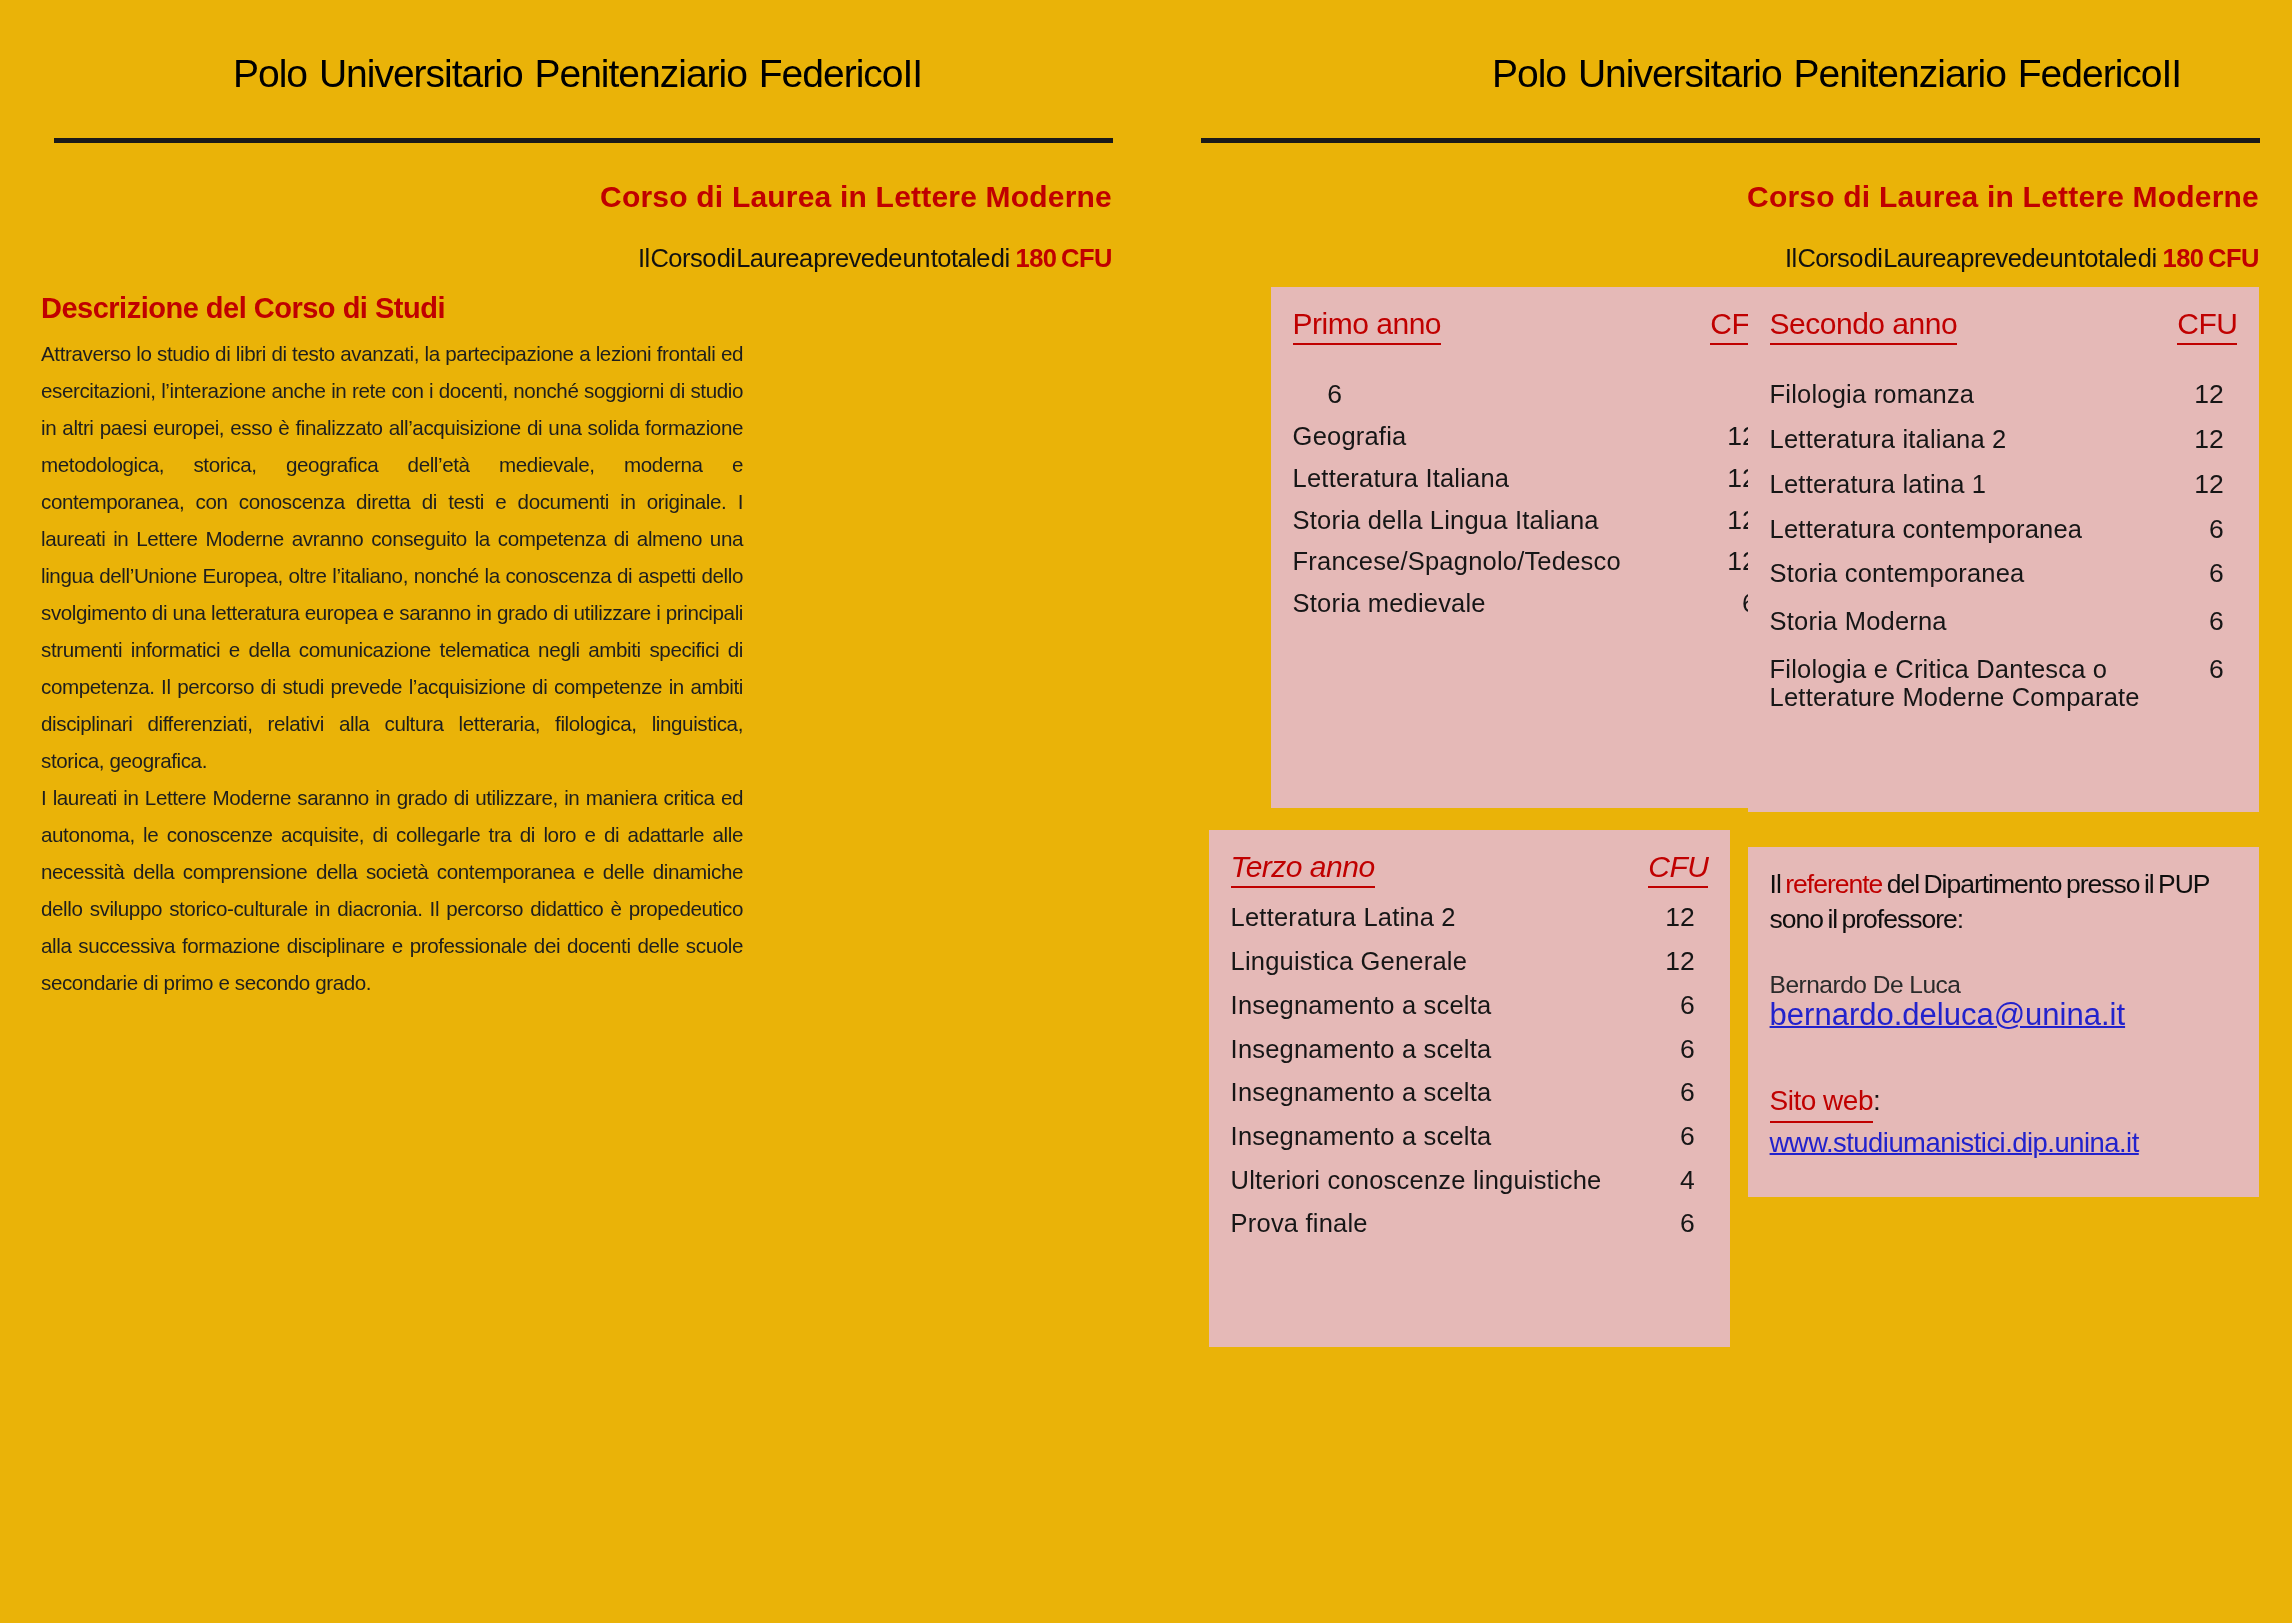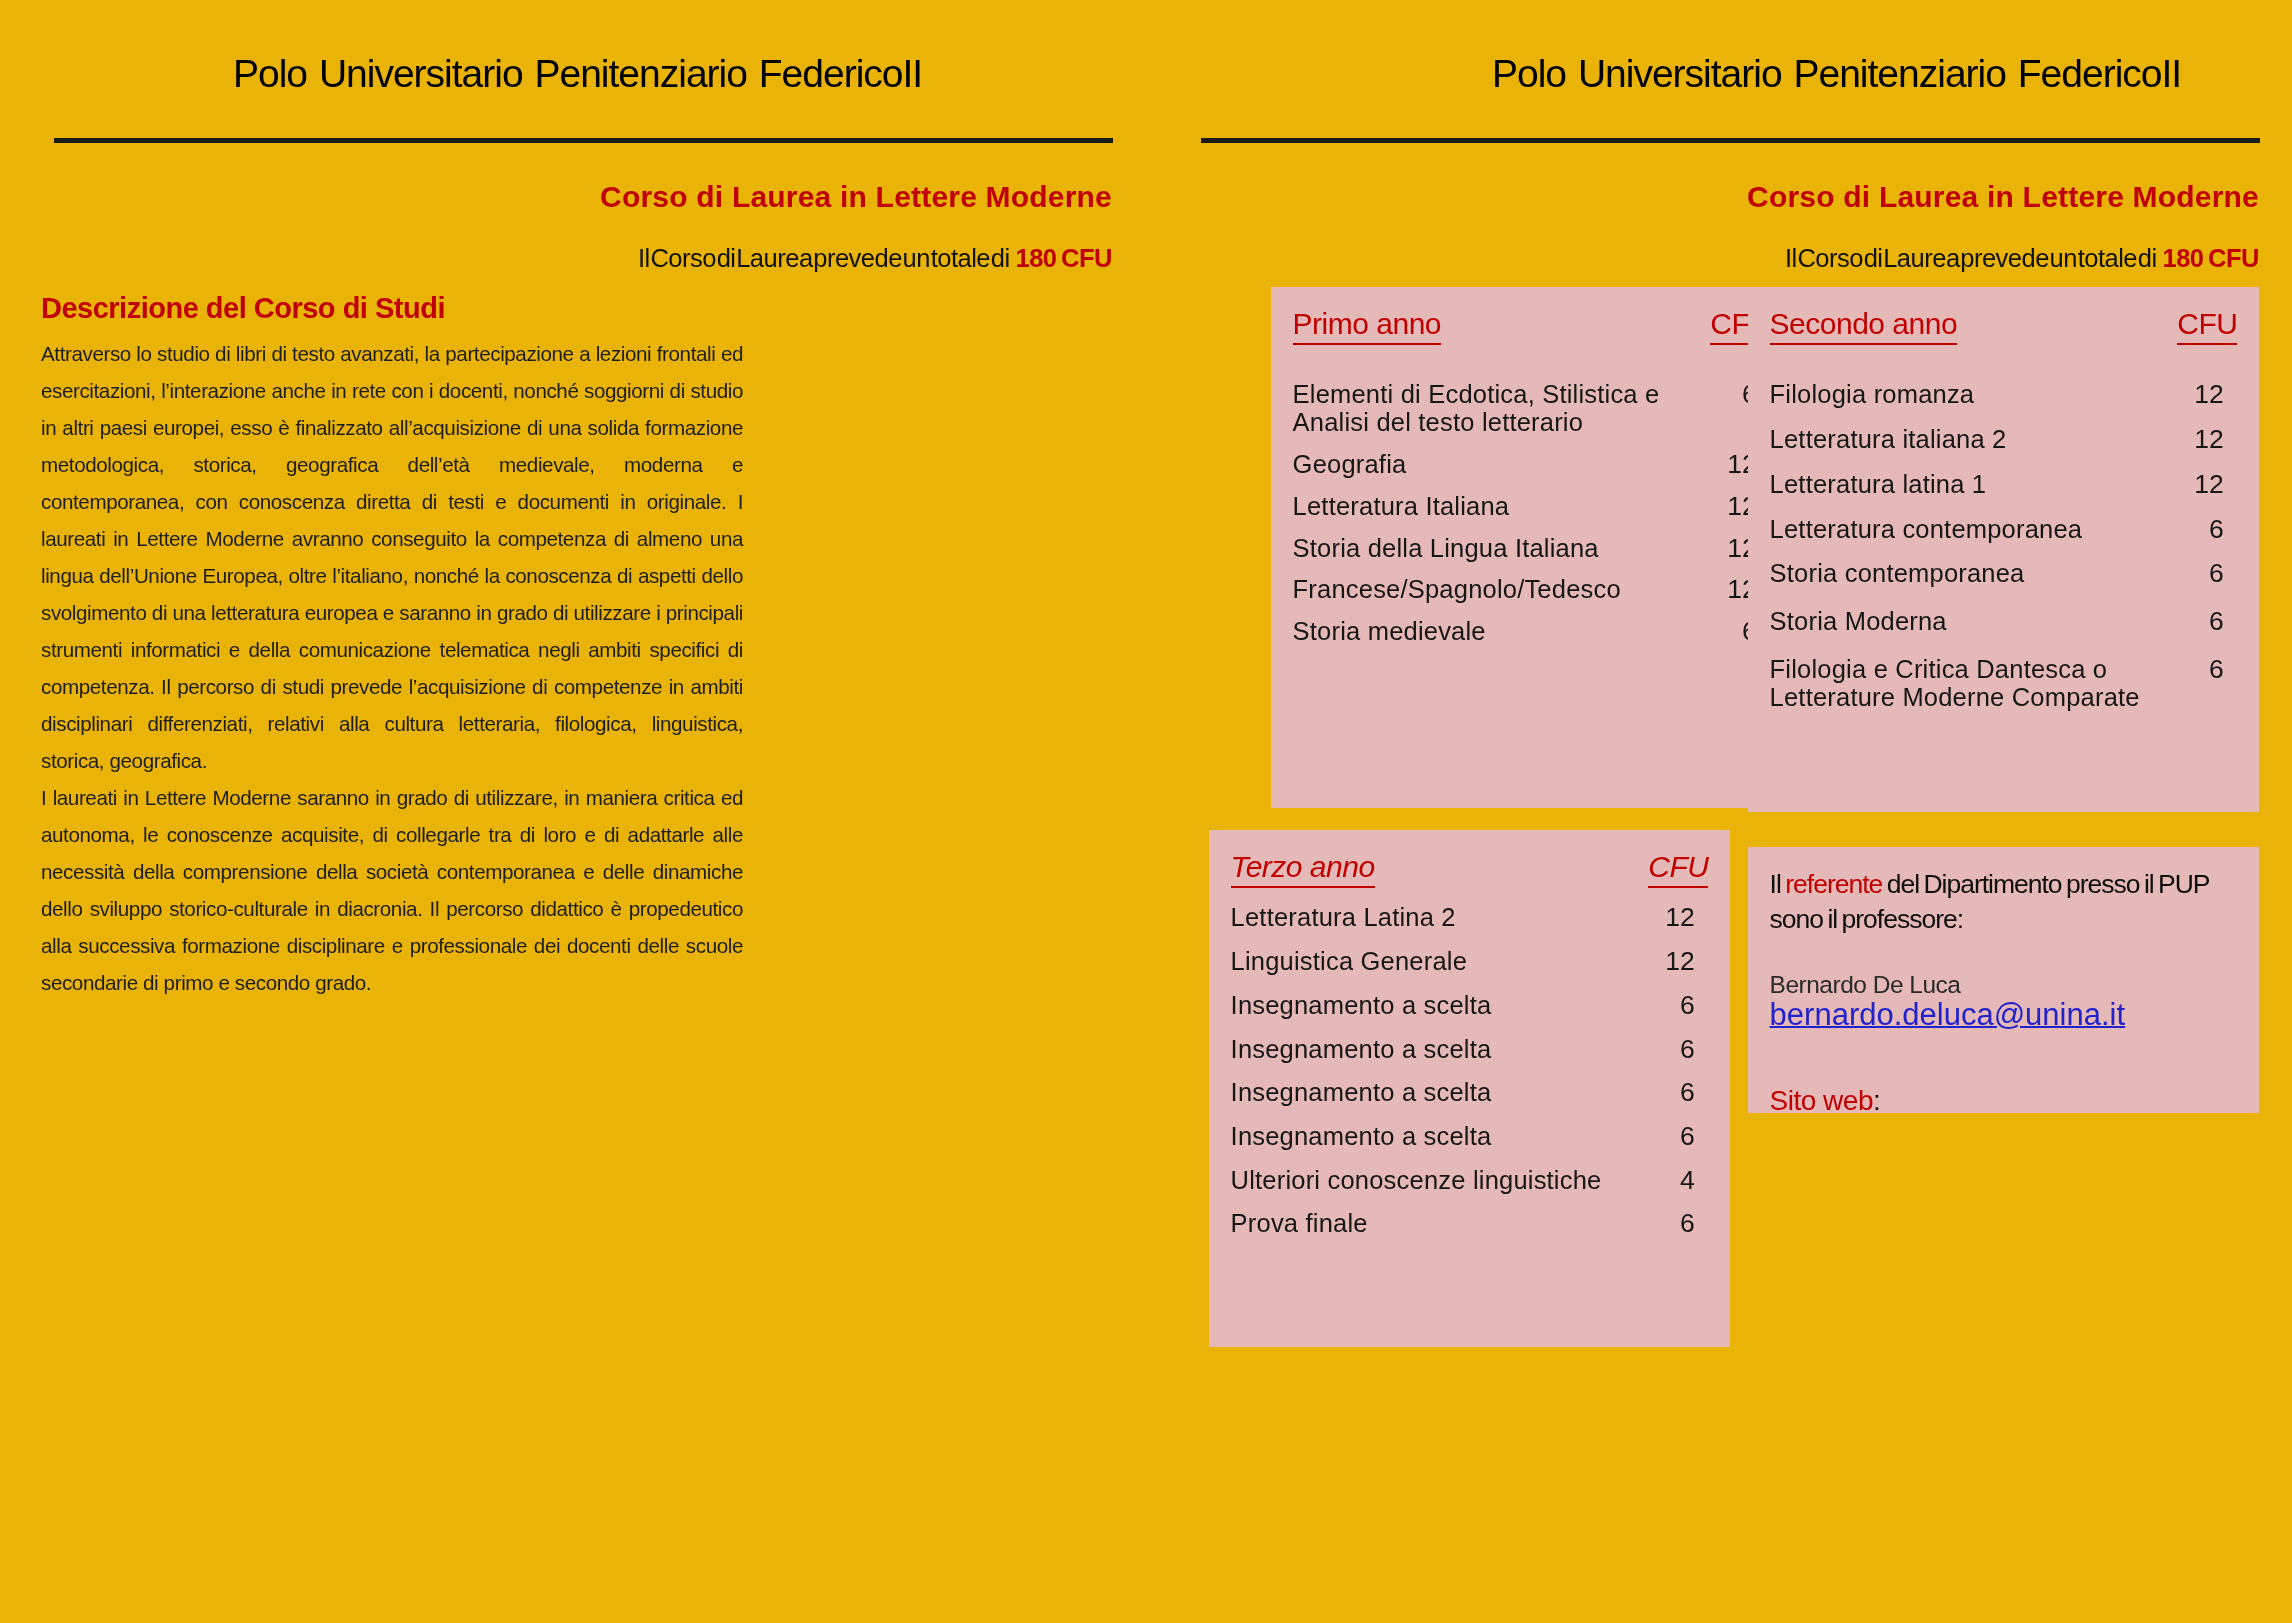--- a/index.html
+++ b/index.html
@@ -55,21 +55,21 @@
   .body-text p{text-align:justify;}
 
   
   .box{
     position:absolute;background:var(--pink);
     padding:19.6px 21.6px 0 21.6px;overflow:hidden;
   }
   .box-primo{left:1271px;top:287px;width:521px;height:521px;}
   .box-secondo{left:1748px;top:287px;width:511px;height:525px;}
   .box-terzo{left:1209px;top:830px;width:521px;height:517px;}
-  .box-contact{left:1748px;top:847px;width:511px;height:266px;padding:19.6px 23.5px 0 21.6px;}
+  .box-contact{left:1748px;top:847px;width:511px;height:350px;padding:19.6px 23.5px 0 21.6px;}
 
   .year-header{display:flex;justify-content:space-between;align-items:flex-start;}
   .year-header.mb-lg{margin-bottom:35px;}
   .year-header.mb-sm{margin-bottom:15px;font-style:italic;}
   .year-title,.cfu-label{
     color:var(--red);font-size:30px;font-weight:400;letter-spacing:-0.5px;
     border-bottom:2.9px solid var(--red);padding-bottom:2.9px;display:inline-block;
   }
   .row{display:flex;justify-content:space-between;align-items:flex-start;}
   .row .name{
@@ -127,21 +127,20 @@
   <div class="rule right"></div>
   <div class="course-title right">Corso di Laurea in Lettere Moderne</div>
   <div class="subtitle right"><span>Il Corso di Laurea prevede un totale di</span><span class="cfu">180 CFU</span></div>
 
   <div class="box box-primo">
     <div class="year-header mb-lg">
       <span class="year-title">Primo anno</span>
       <span class="cfu-label">CFU</span>
     </div>
     <div class="row">
-        <span class="name">Elementi di Ecdotica, Stilistica e Analisi del testo letterario</span>
         <span class="val">6</span>
       </div>
     <div class="row">
         <span class="name">Geografia</span>
         <span class="val">12</span>
       </div>
     <div class="row">
         <span class="name">Letteratura Italiana</span>
         <span class="val">12</span>
       </div>

